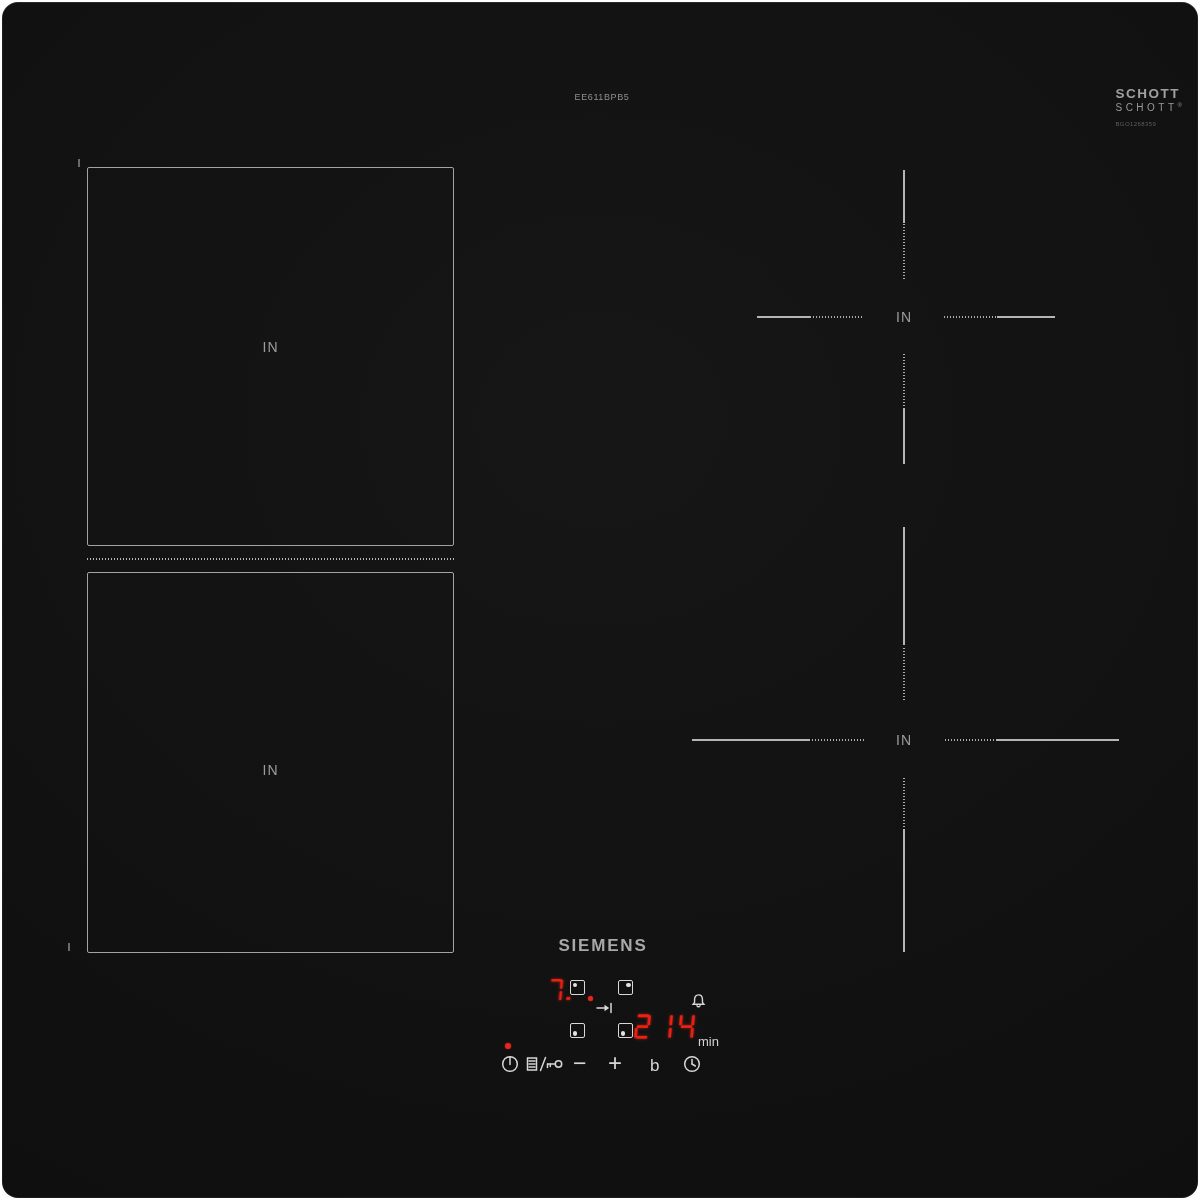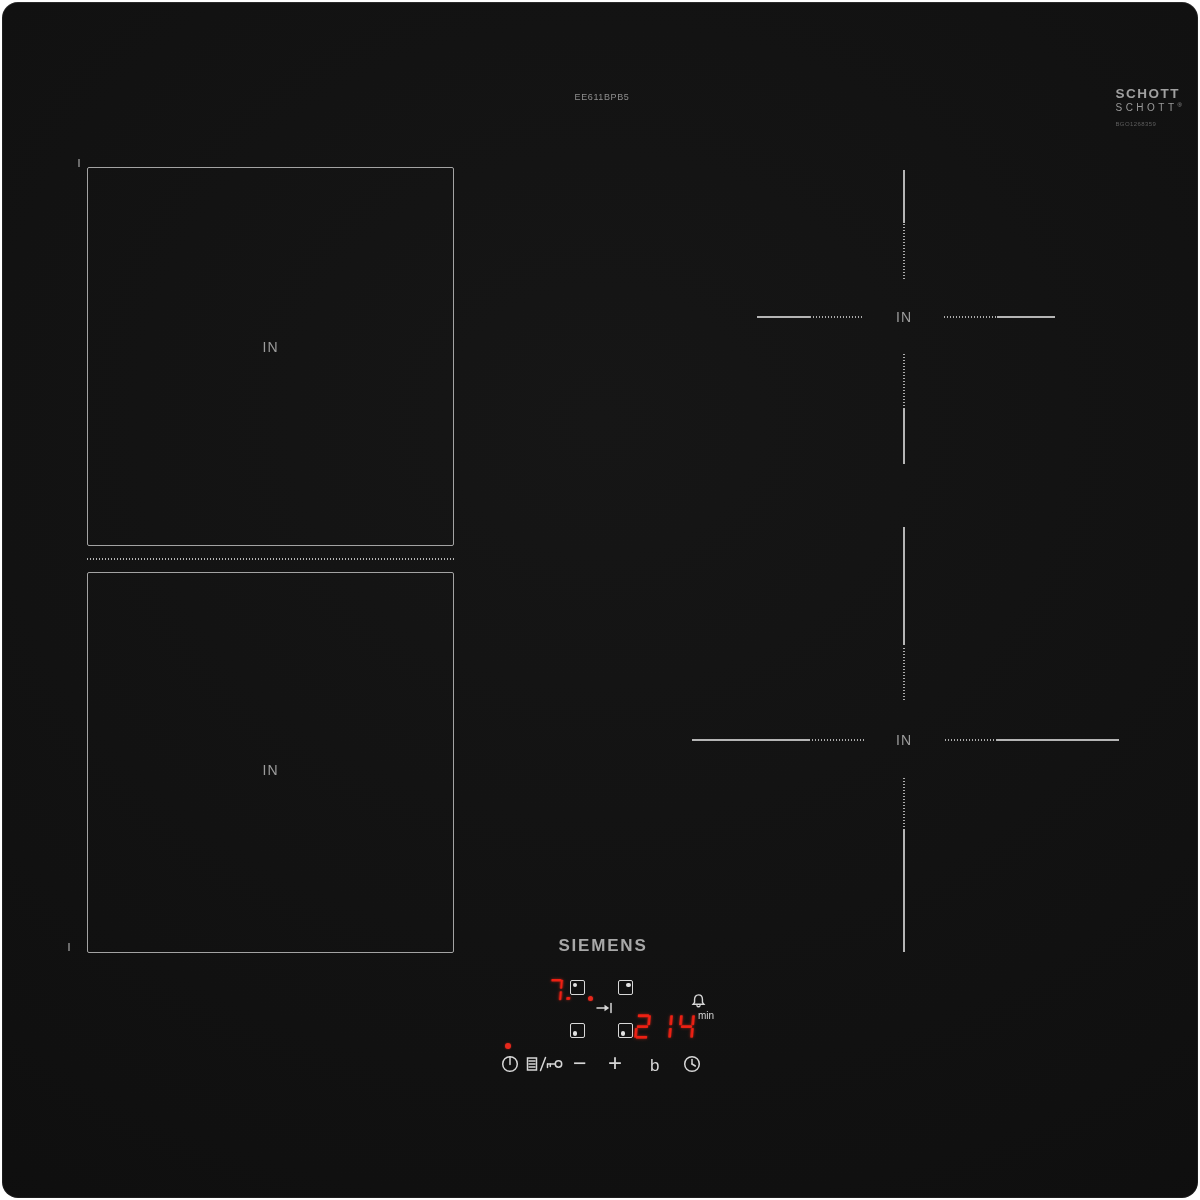--- a/index.html
+++ b/index.html
@@ -39,21 +39,21 @@
            letter-spacing:1.8px;color:#a8a8a8;}
   .sevenseg{display:flex;align-items:flex-end;color:#ee2013;transform:skewX(-5deg);
             filter:drop-shadow(0 0 1.5px rgba(255,40,20,.55));}
   .sevenseg .dp{display:inline-block;background:currentColor;border-radius:1px;
                 align-self:flex-end;margin:0 0 1px 1px;}
   .zsq{width:13px;height:13px;border:1.5px solid #d8d8d8;border-radius:2px;}
   .zdot{position:absolute;width:4.5px;height:4.5px;border-radius:50%;background:#e2e2e2;}
   .zdot.tl{top:1.5px;left:1.5px;} .zdot.tr{top:1.5px;right:1.5px;} .zdot.bl{bottom:1.5px;left:1.5px;}
   .reddot{border-radius:50%;background:#e6281c;box-shadow:0 0 2px rgba(255,40,20,.6);}
   .ctl{color:#d6d6d6;line-height:1;}
-  .min-label{left:696px;top:1008px;font-size:10px;color:#d2d2d2;text-align:right;}
+  .min-label{left:696px;top:1032px;font-size:13px;color:#d2d2d2;text-align:right;}
   svg.icon{display:block;stroke:#d6d6d6;fill:none;stroke-width:1.5;stroke-linecap:round;}
 </style>
 </head>
 <body>
 
 <div class="stage">
   <div class="hob">
 
     <div class="abs model">EE611BPB5</div>
 

